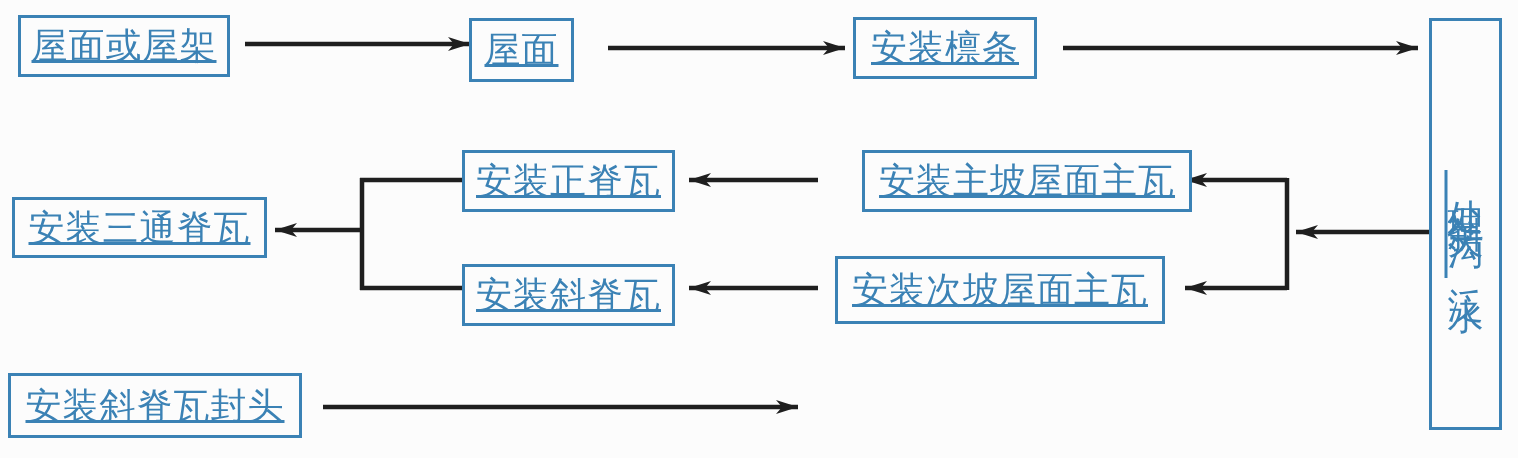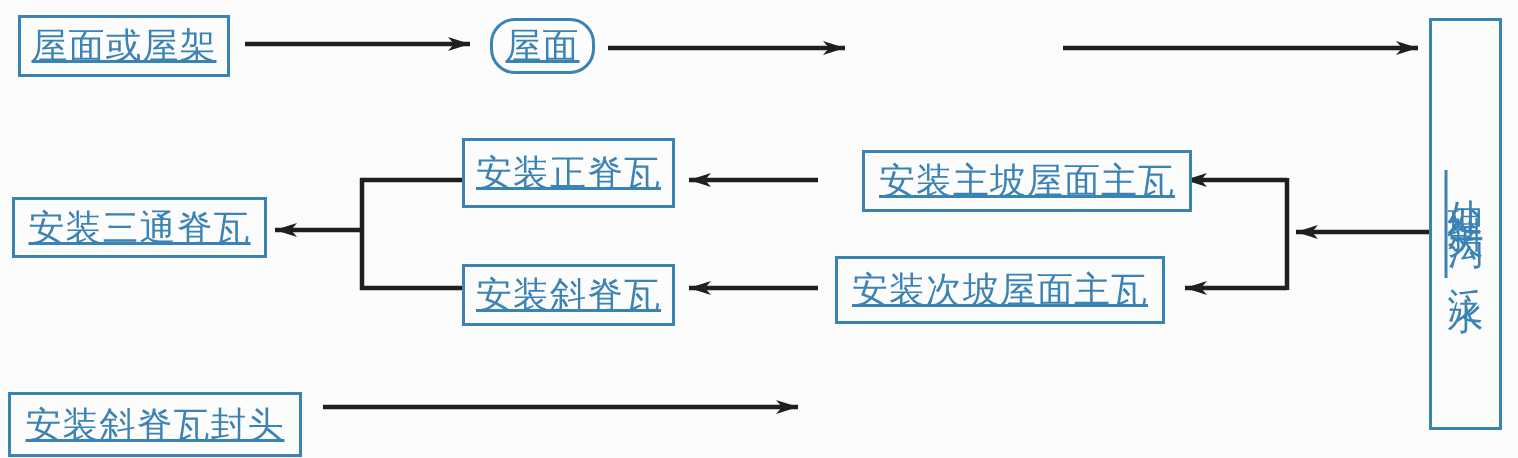--- a/index.html
+++ b/index.html
@@ -74,47 +74,50 @@
     <line x1="362" y1="178" x2="362" y2="290"></line>
     <line x1="462" y1="288" x2="360" y2="288"></line>
     <line x1="362" y1="230" x2="275" y2="230" marker-end="url(#ah)"></line>
     <line x1="323" y1="407" x2="798" y2="407" marker-end="url(#ah)"></line>
   </svg>
 
   <div class="node" style="left:18px; top:15px; width:212px; height:62px;">
     <span class="label">屋面或屋架</span>
   </div>
 
-  <div class="node" style="left:490px; top:18px; width:105px; height:56px;border-radius:25px;">
+  <div class="node" style="left:469px; top:18px; width:105px; height:64px;">
     <span class="label">屋面</span>
   </div>
 
+  <div class="node" style="left:853px; top:17px; width:184px; height:62px;">
+    <span class="label">安装檩条</span>
+  </div>
 
   <div class="node vertical" style="left:1429px; top:18px; width:73px; height:412px;">
     <span class="label">处理斜天沟、泛水</span>
   </div>
 
-  <div class="node" style="left:462px; top:138px; width:213px; height:70px;justify-content:center;">
+  <div class="node" style="left:462px; top:150px; width:213px; height:62px;justify-content:center;">
     <span class="label">安装正脊瓦</span>
   </div>
 
   <div class="node" style="left:835px; top:150px; width:330px; height:62px;margin-left:27px;">
     <span class="label">安装主坡屋面主瓦</span>
   </div>
 
   <div class="node" style="left:462px; top:264px; width:213px; height:62px;">
     <span class="label">安装斜脊瓦</span>
   </div>
 
   <div class="node" style="left:835px; top:256px; width:330px; height:68px;align-items:center;">
     <span class="label">安装次坡屋面主瓦</span>
   </div>
 
   <div class="node" style="left:12px; top:197px; width:255px; height:61px;">
     <span class="label">安装三通脊瓦</span>
   </div>
 
-  <div class="node" style="left:8px; top:392px; width:294px; height:65px;text-align:right;">
+  <div class="node" style="left:8px; top:373px; width:294px; height:65px;text-align:right;">
     <span class="label">安装斜脊瓦封头</span>
   </div>
 
 
 </div>
 
 </body></html>

